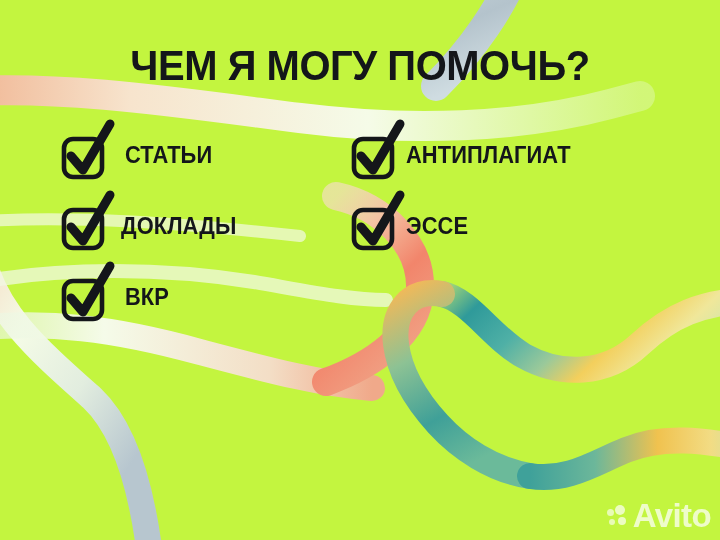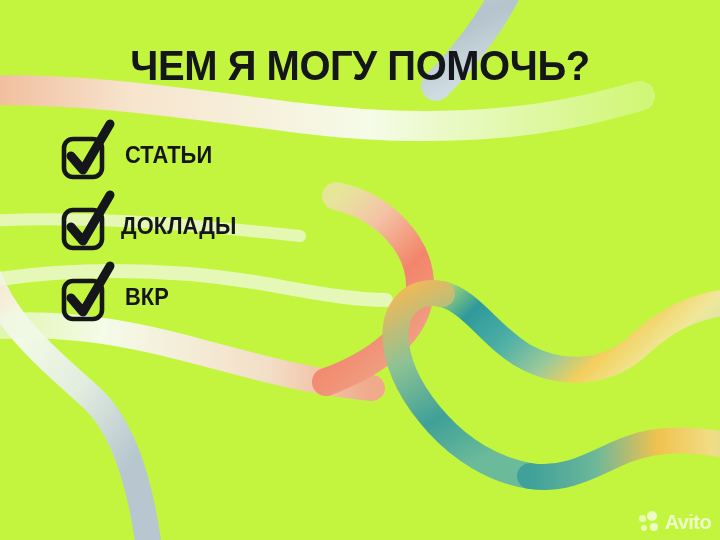--- a/index.html
+++ b/index.html
@@ -95,21 +95,21 @@
     position:absolute;
     display:block;
     border-radius:50%;
     background:#ffffff;
   }
   #wm-dots i.d1 { width:10px; height:10px; left:8px;  top:0px;  opacity:.95; }
   #wm-dots i.d2 { width:7px;  height:7px;  left:0px;  top:4px;  opacity:.85; }
   #wm-dots i.d3 { width:6px;  height:6px;  left:2px;  top:14px; opacity:.85; }
   #wm-dots i.d4 { width:8px;  height:8px;  left:11px; top:12px; opacity:.95; }
   #wm-text {
-    font-size:20px;
+    font-size:33px;
     font-weight:bold;
     color:#ffffff;
     letter-spacing:-0.6px;
     line-height:1;
   }
 </style>
 </head>
 <body>
 
 <div id="poster">
@@ -228,21 +228,39 @@
       </span>
       <span class="item-label lbl-pad-b">ВКР</span>
     </div>
 
 
 
   </div>
 
   <div id="col-right" class="column">
 
-
+    <div class="item">
+      <span class="cbox">
+        <svg width="58" height="62" viewBox="0 0 58 62">
+          <rect x="6" y="21" width="38" height="38" rx="9" ry="9" fill="none" stroke="#14161a" stroke-width="4.6"></rect>
+          <path d="M13,38 L25,52 L52,6" fill="none" stroke="#14161a" stroke-width="9" stroke-linecap="round" stroke-linejoin="round"></path>
+        </svg>
+      </span>
+      <span class="item-label lbl-pad-d">АНТИПЛАГИАТ</span>
+    </div>
+
+    <div class="item">
+      <span class="cbox">
+        <svg width="58" height="62" viewBox="0 0 58 62">
+          <rect x="6" y="21" width="38" height="38" rx="9" ry="9" fill="none" stroke="#14161a" stroke-width="4.6"></rect>
+          <path d="M13,38 L25,52 L52,6" fill="none" stroke="#14161a" stroke-width="9" stroke-linecap="round" stroke-linejoin="round"></path>
+        </svg>
+      </span>
+      <span class="item-label lbl-pad-d">ЭССЕ</span>
+    </div>
 
 
 
 
   </div>
 
   <div id="watermark">
     <span id="wm-dots">
       <i class="d1"></i>
         <i class="d2"></i>

